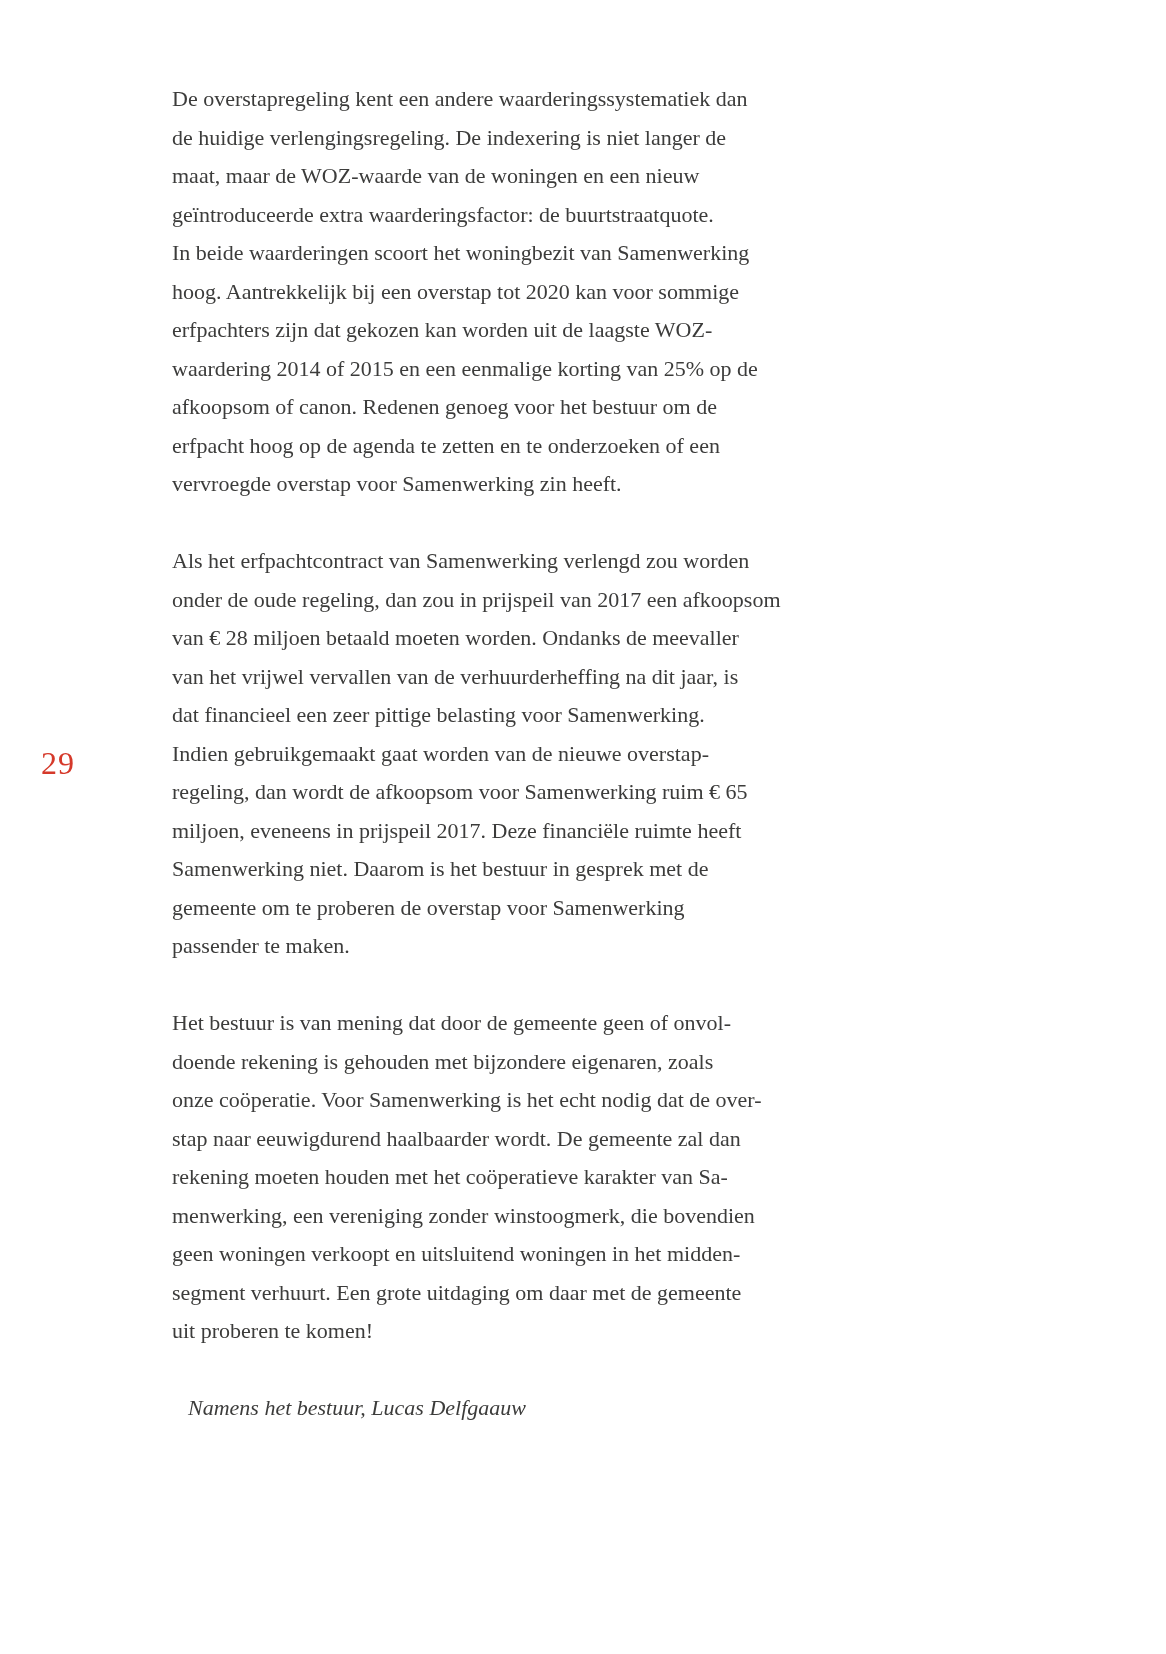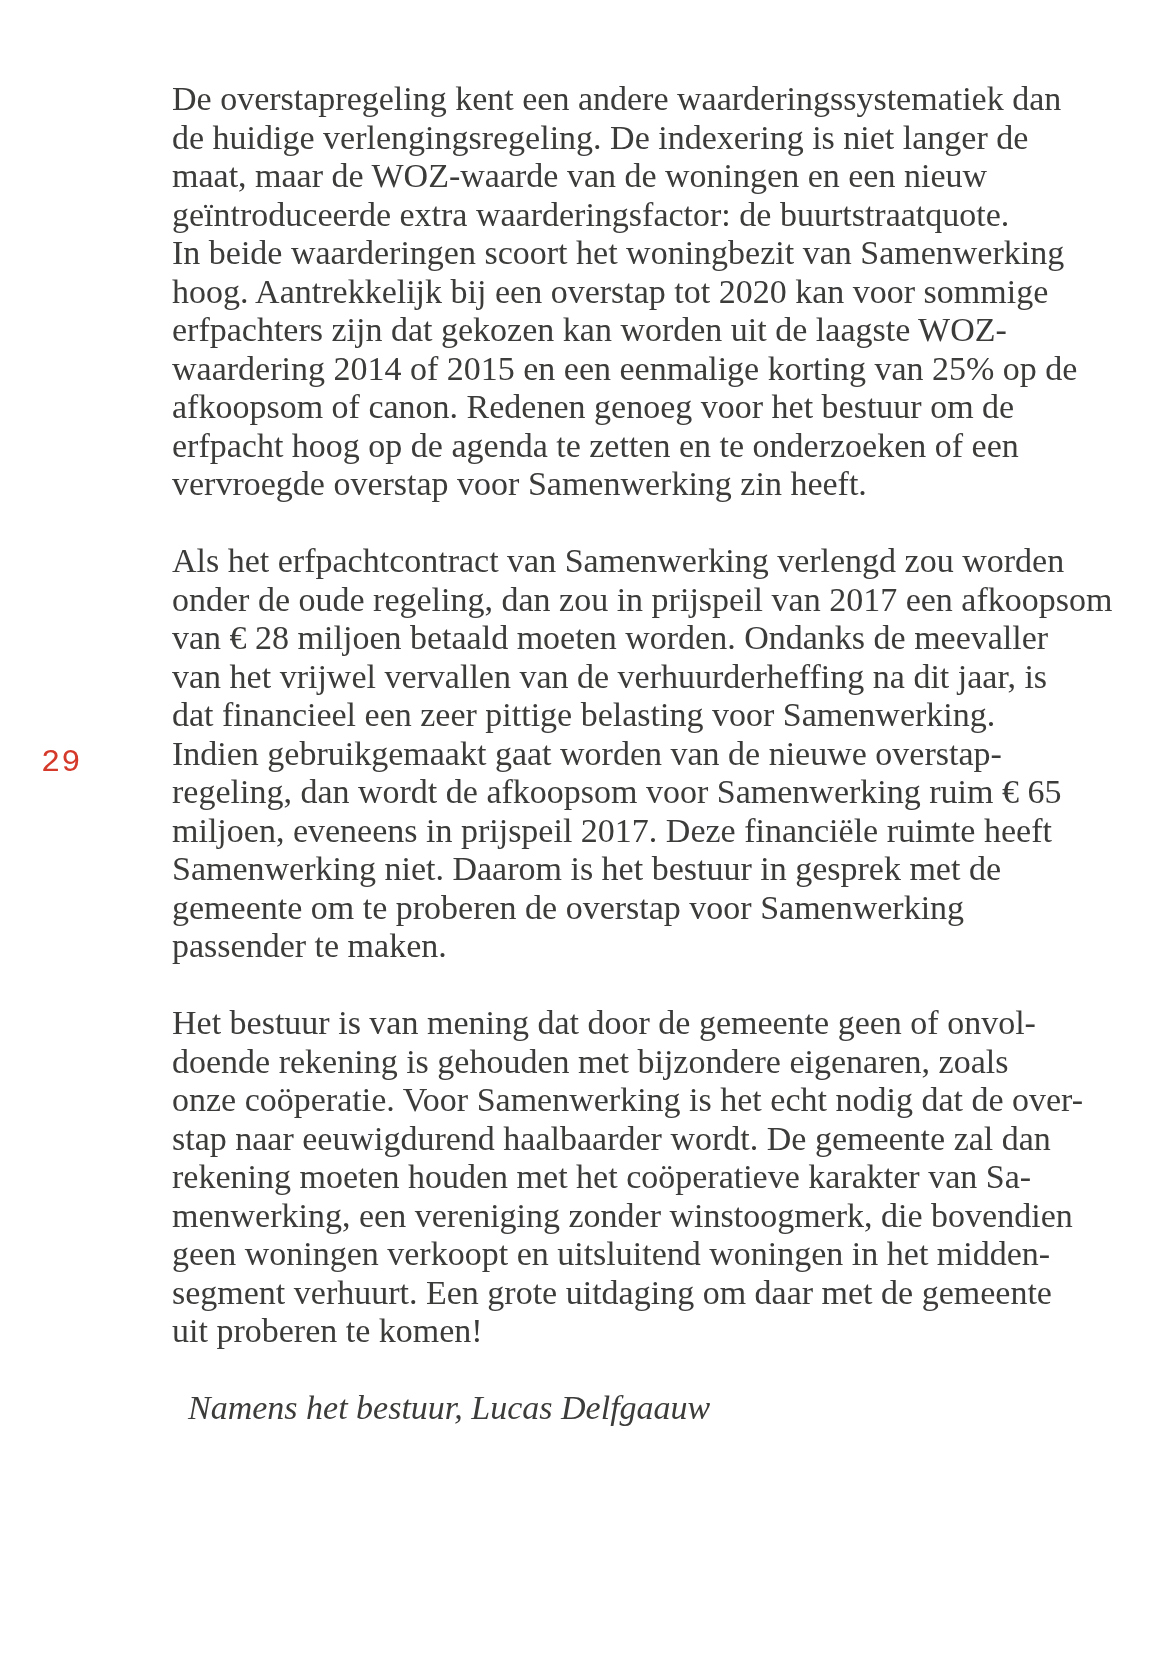--- a/index.html
+++ b/index.html
@@ -12,33 +12,33 @@
     width: 1166px;
     height: 1654px;
     background: #ffffff;
     overflow: hidden;
     font-family: "Liberation Serif", serif;
   }
   .folio {
     position: absolute;
     left: 41px;
     top: 747px;
-    font-family: Liberation Mono, monospace;
+    font-family: Liberation Serif, serif;
     font-size: 32px;
     line-height: 1;
     letter-spacing: 1px;
     color: #d5392a;
   }
   .content {
     position: absolute;
     left: 172px;
     top: 80px;
     width: 990px;
     color: #3c3c3b;
-    font-size: 34px;
+    font-size: 22px;
     line-height: 38.5px;
   }
   .para {
     margin: 0 0 38.5px 0;
     white-space: pre-line;
   }
   .closing {
     margin: 16px;
     font-style: italic;
     white-space: pre-line;

